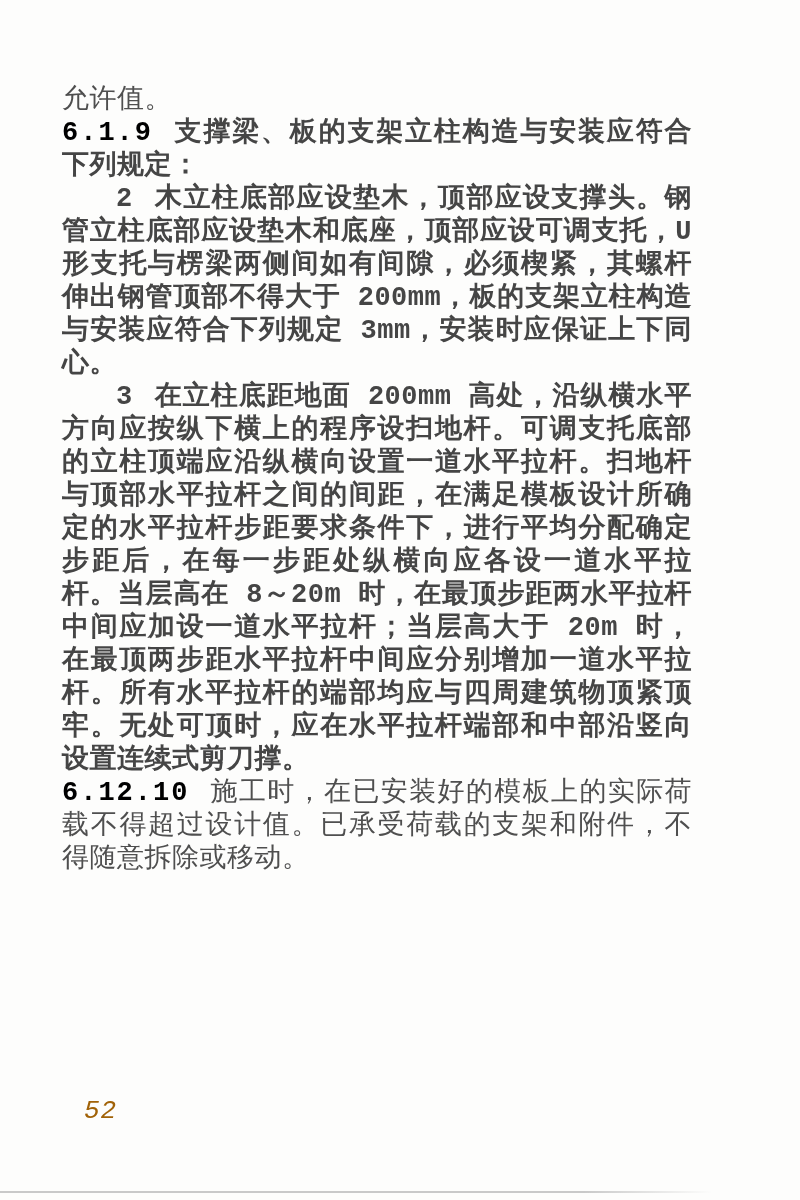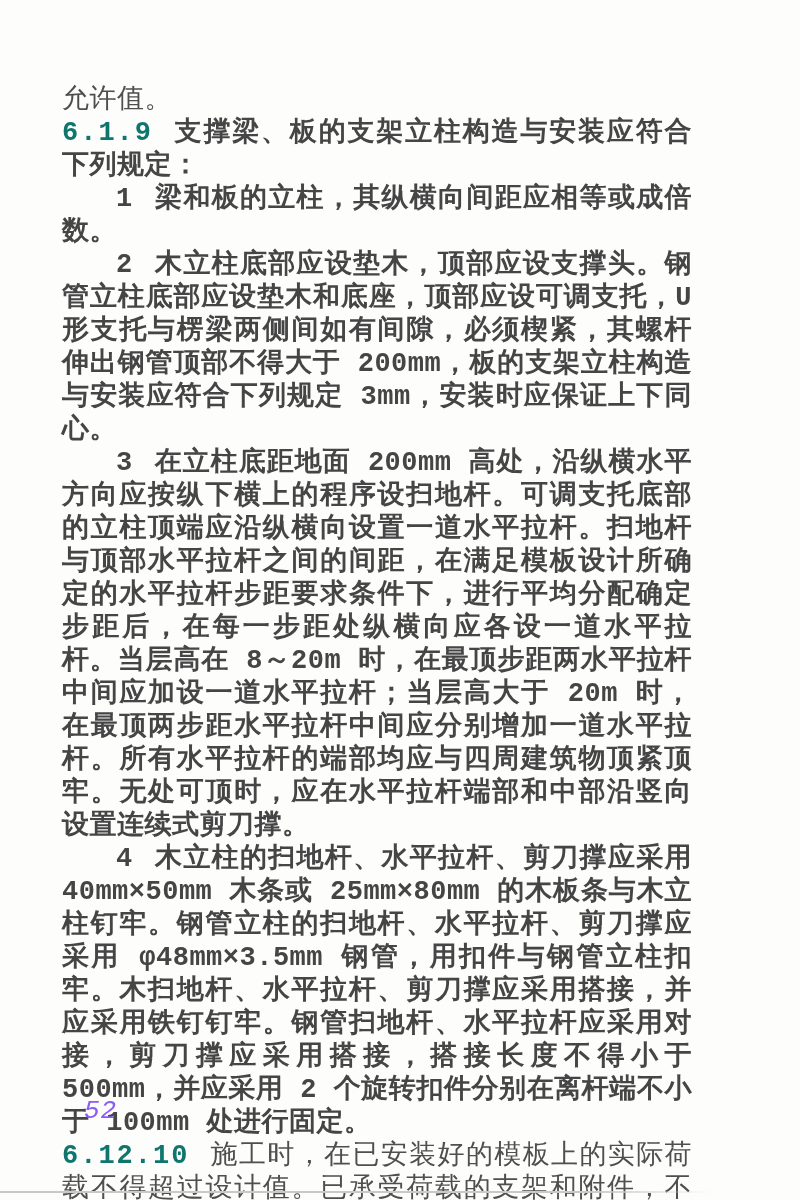--- a/index.html
+++ b/index.html
@@ -25,64 +25,62 @@
     font-size: 27px;
     line-height: 33px;
     color: #4f4f4f;
     text-align: justify;
     letter-spacing: 0.5px;
   }
   .text-block p { margin: 0; padding: 0; }
   .frag { text-align: left; }
   .clause .cnum {
     font-weight: bold;
-    color: #0f766e;
+    color: #000000;
     letter-spacing: 2px;
     margin-right: 0.75em;
     white-space: nowrap;
   }
   .clause.bold, .item.bold {
     font-weight: bold;
     color: #454545;
   }
   .item { text-indent: 2em; }
   .item .inum {
     font-weight: bold;
     margin-right: 0.8em;
     white-space: nowrap;
   }
   .page-num {
     position: absolute;
     left: 84px;
     top: 1096px;
     font-size: 26px;
     font-style: italic;
-    color: #8b5cf6;
+    color: #a16207;
     letter-spacing: 1px;
   }
   .scan-edge {
     position: absolute;
     left: 0;
     top: 1191px;
     width: 712px;
     height: 2px;
     background: linear-gradient(to right, #c9c9c9 0%, #c9c9c9 82%, rgba(201,201,201,0) 100%);
   }
 </style>
 </head>
 <body>
 
 <div class="page">
   <div class="text-block" id="text-block">
     <p class="frag">允许值。</p>
 
   <p class="clause bold"><span class="cnum">6.1.9</span><span>支撑梁、板的支架立柱构造与安装应符合下列规定：</span></p>
-      <p class="item bold"><span class="inum">1</span><span>梁和板的立柱，其纵横向间距应相等或成倍数。</span></p>
       <p class="item bold"><span class="inum">2</span><span>木立柱底部应设垫木，顶部应设支撑头。钢管立柱底部应设垫木和底座，顶部应设可调支托，U 形支托与楞梁两侧间如有间隙，必须楔紧，其螺杆伸出钢管顶部不得大于 200mm，板的支架立柱构造与安装应符合下列规定 3mm，安装时应保证上下同心。</span></p>
       <p class="item bold"><span class="inum">3</span><span>在立柱底距地面 200mm 高处，沿纵横水平方向应按纵下横上的程序设扫地杆。可调支托底部的立柱顶端应沿纵横向设置一道水平拉杆。扫地杆与顶部水平拉杆之间的间距，在满足模板设计所确定的水平拉杆步距要求条件下，进行平均分配确定步距后，在每一步距处纵横向应各设一道水平拉杆。当层高在 8～20m 时，在最顶步距两水平拉杆中间应加设一道水平拉杆；当层高大于 20m 时，在最顶两步距水平拉杆中间应分别增加一道水平拉杆。所有水平拉杆的端部均应与四周建筑物顶紧顶牢。无处可顶时，应在水平拉杆端部和中部沿竖向设置连续式剪刀撑。</span></p>
-      <p class="item bold"><span class="inum">4</span><span>木立柱的扫地杆、水平拉杆、剪刀撑应采用 40mm×50mm 木条或 25mm×80mm 的木板条与木立柱钉牢。钢管立柱的扫地杆、水平拉杆、剪刀撑应采用 φ48mm×3.5mm 钢管，用扣件与钢管立柱扣牢。木扫地杆、水平拉杆、剪刀撑应采用搭接，并应采用铁钉钉牢。钢管扫地杆、水平拉杆应采用对接，剪刀撑应采用搭接，搭接长度不得小于 500mm，并应采用 2 个旋转扣件分别在离杆端不小于 100mm 处进行固定。</span></p>
       <p class="clause"><span class="cnum">6.12.10</span><span>施工时，在已安装好的模板上的实际荷载不得超过设计值。已承受荷载的支架和附件，不得随意拆除或移动。</span></p>
     </div>
 
   <div class="page-num">52</div>
 
   <div class="scan-edge"></div>
 </div>
 
 </body></html>

